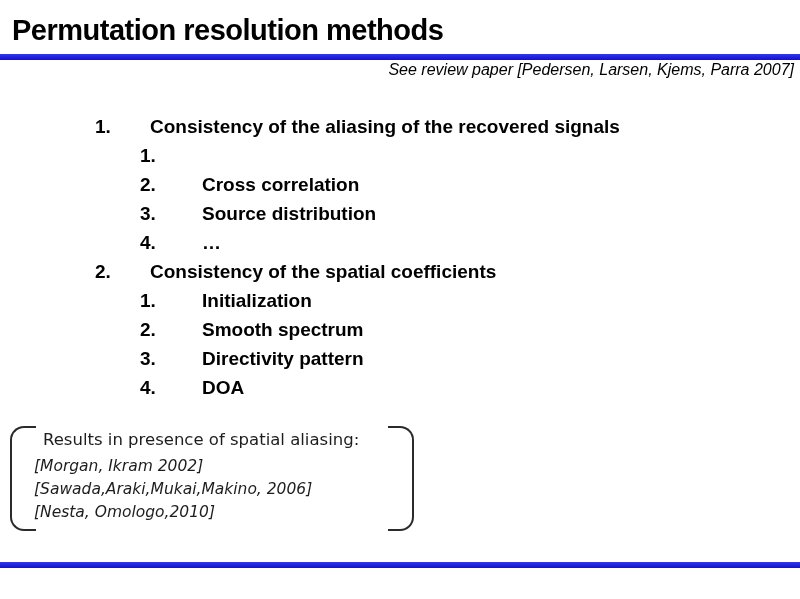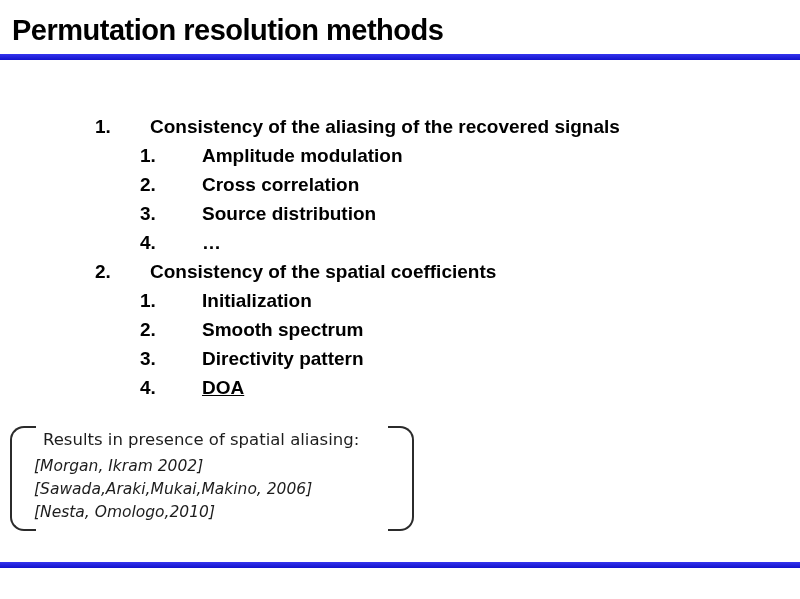--- a/index.html
+++ b/index.html
@@ -18,49 +18,49 @@
   .citation{
     position:absolute;top:61px;right:6px;
     font-style:italic;font-size:16px;white-space:nowrap;
   }
   
   .outline{position:absolute;top:112px;left:0;width:100%;}
   .row{display:flex;height:29px;align-items:center;font-weight:bold;font-size:19px;}
   .row .num{flex:none;}
   .row.main .num{margin-left:95px;width:55px;}
   .row.sub  .num{margin-left:140px;width:62px;}
-  .u{text-decoration:underline;}
+  .u{}
   
   .results-box{position:absolute;left:10px;top:426px;width:382px;height:105px;padding-left:22px;}
   .bracket{position:absolute;top:0;bottom:0;width:26px;border:2px solid #2b2b2b;box-sizing:border-box;}
   .bracket.bl{left:0;border-right:none;border-radius:14px 0 0 14px;}
   .bracket.br{right:0;border-left:none;border-radius:0 14px 14px 0;}
   .rb-content{position:absolute;left:24px;right:24px;top:4px;
     font-family:"DejaVu Sans",sans-serif;color:#1d1d1d;}
   .rb-heading{font-size:16.5px;margin:0 0 6px 9px;white-space:nowrap;}
   .rb-ref{font-style:italic;font-size:15.5px;line-height:23px;white-space:nowrap;}
   
   .footer{position:absolute;left:0;top:568px;width:800px;height:31px;}
 </style>
 </head>
 <body>
 
 <div class="slide">
 
   <h1 class="slide-title">Permutation resolution methods</h1>
   <div class="rule rule-top"></div>
+  <div class="citation">See review paper [Pedersen, Larsen, Kjems, Parra 2007]</div>
 
   <div class="outline">
     <div class="row main">
       <span class="num">1.</span>
       <span class="lbl">Consistency of the aliasing of the recovered signals</span>
     </div>
     <div class="row sub">
       <span class="num">1.</span>
-      <span class="lbl">Amplitude modulation</span>
     </div>
     <div class="row sub">
       <span class="num">2.</span>
       <span class="lbl">Cross correlation</span>
     </div>
     <div class="row sub">
       <span class="num">3.</span>
       <span class="lbl">Source distribution</span>
     </div>
     <div class="row sub">

